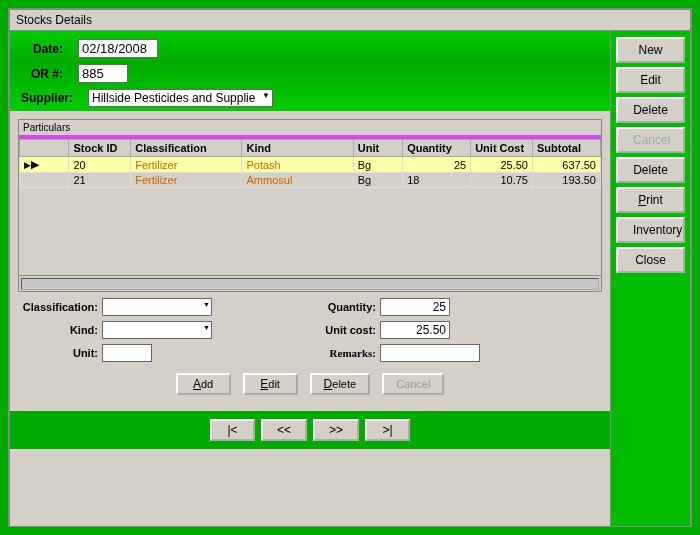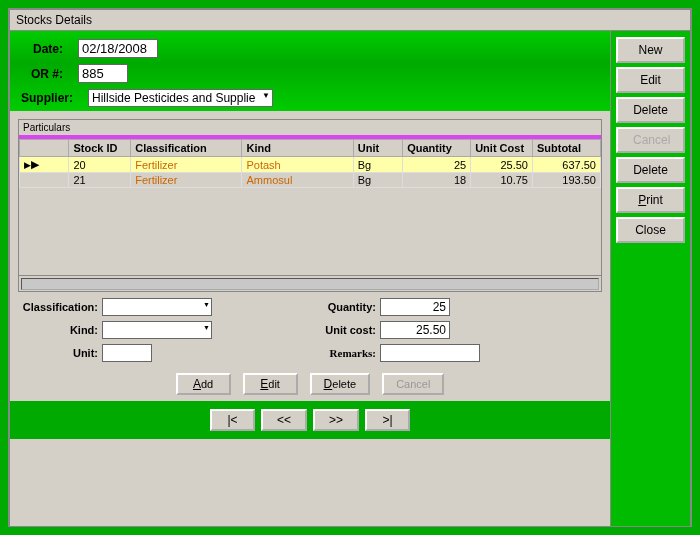--- a/index.html
+++ b/index.html
@@ -84,21 +84,21 @@
     .form-select {
       background: white; border: 1px solid #666; padding: 1px 3px; font-size: 12px; height: 18px;
       appearance: none; -webkit-appearance: none; cursor: pointer;
     }
     .select-wrapper { position: relative; display: inline-block; }
     .select-wrapper::after {
       content: '▼'; position: absolute; right: 2px; top: 3px; font-size: 7px; pointer-events: none;
     }
 
     
-    .form-buttons { display: flex; justify-content: center; gap: 12px; margin-bottom: 6px; }
+    .form-buttons { display: flex; justify-content: center; gap: 12px; margin-bottom: 16px; }
     .form-btn {
       background: #d4d0c8; border: 2px outset #fff; padding: 2px 12px; font-size: 11px; cursor: pointer; min-width: 55px;
     }
     .form-btn:disabled { color: #999; }
     .form-btn.cancel-btn { color: #999; }
 
     
     .nav-buttons { display: flex; justify-content: center; gap: 6px; padding: 4px; background: #00aa00; }
     .nav-btn {
       background: #d4d0c8; border: 2px outset #fff; padding: 2px 14px; font-size: 12px; cursor: pointer; min-width: 45px;
@@ -175,21 +175,21 @@
                   <td style="text-align: right;">25</td>
                   <td style="text-align: right;">25.50</td>
                   <td style="text-align: right;">637.50</td>
                 </tr>
                 <tr>
                   <td style="width: 12px;"></td>
                   <td>21</td>
                   <td style="color: rgb(204, 102, 0);">Fertilizer</td>
                   <td style="color: rgb(204, 102, 0);">Ammosul</td>
                   <td>Bg</td>
-                  <td style="text-align: right;">18</td>
+                  <td style="">18</td>
                   <td style="text-align: right;">10.75</td>
                   <td style="text-align: right;">193.50</td>
                 </tr>
               </tbody>
           </table>
         </div>
         <div class="scrollbar-area">
           <div class="h-scrollbar"></div>
         </div>
       </div>
@@ -255,16 +255,17 @@
 
     </div>
 
     <div class="right-panel">
       <button class="side-btn">New</button>
       <button class="side-btn">Edit</button>
       <button class="side-btn">Delete</button>
       <button class="side-btn cancel-disabled" disabled="">Cancel</button>
       <button class="side-btn">Delete</button>
       <button class="side-btn"><span><span class="underline">P</span>rint</span></button>
+      <button class="side-btn">Inventory</button>
       <button class="side-btn">Close</button>
     </div>
   </div>
 </div>
 
 </body></html>

